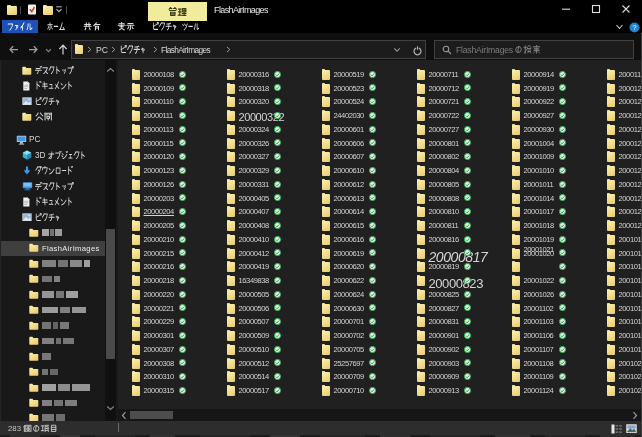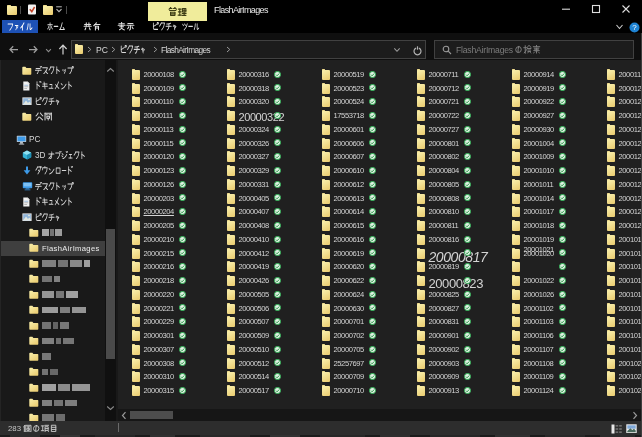--- a/index.html
+++ b/index.html
@@ -998,21 +998,21 @@
       <div style="position:absolute;left:274.0px;top:263.2px;">
         <svg style="display:block" width="7" height="7" viewBox="0 0 7.4 7.4">
           <circle cx="3.7" cy="3.7" r="3.2" fill="#e2f1e4" stroke="#3aa85a" stroke-width="1.1"></circle>
           <path d="M2.1 3.8l1.2 1.3 2.1-2.4" fill="none" stroke="#2a9549" stroke-width="1.05"></path>
         </svg>
       </div>
       <div style="position:absolute;left:226.5px;top:275.15px;width:8.6px;height:11px;">
         <div style="position:absolute;left:0;top:0;width:3.9px;height:2px;background:#f0dd8e;border-radius:0.5px;"></div>
         <div style="position:absolute;left:0;top:1.1px;width:8.6px;height:9.9px;background:linear-gradient(150deg,#f8eca6 15%,#ecd077 85%);border-radius:1px;"></div>
       </div>
-      <div style="position:absolute;left:238.5px;top:276.15px;height:9px;color:#d4d4d4;font-size:7.6px;letter-spacing:-0.42px;">20000426</div>
+      <div style="position:absolute;left:238.5px;top:276.15px;height:9px;color:#d4d4d4;font-size:7.6px;letter-spacing:-0.42px;">16349838</div>
       <div style="position:absolute;left:274.0px;top:276.95px;">
         <svg style="display:block" width="7" height="7" viewBox="0 0 7.4 7.4">
           <circle cx="3.7" cy="3.7" r="3.2" fill="#e2f1e4" stroke="#3aa85a" stroke-width="1.1"></circle>
           <path d="M2.1 3.8l1.2 1.3 2.1-2.4" fill="none" stroke="#2a9549" stroke-width="1.05"></path>
         </svg>
       </div>
       <div style="position:absolute;left:226.5px;top:288.9px;width:8.6px;height:11px;">
         <div style="position:absolute;left:0;top:0;width:3.9px;height:2px;background:#f0dd8e;border-radius:0.5px;"></div>
         <div style="position:absolute;left:0;top:1.1px;width:8.6px;height:9.9px;background:linear-gradient(150deg,#f8eca6 15%,#ecd077 85%);border-radius:1px;"></div>
       </div>
@@ -1130,21 +1130,21 @@
       <div style="position:absolute;left:369.0px;top:98.2px;">
         <svg style="display:block" width="7" height="7" viewBox="0 0 7.4 7.4">
           <circle cx="3.7" cy="3.7" r="3.2" fill="#e2f1e4" stroke="#3aa85a" stroke-width="1.1"></circle>
           <path d="M2.1 3.8l1.2 1.3 2.1-2.4" fill="none" stroke="#2a9549" stroke-width="1.05"></path>
         </svg>
       </div>
       <div style="position:absolute;left:321.5px;top:110.15px;width:8.6px;height:11px;">
         <div style="position:absolute;left:0;top:0;width:3.9px;height:2px;background:#f0dd8e;border-radius:0.5px;"></div>
         <div style="position:absolute;left:0;top:1.1px;width:8.6px;height:9.9px;background:linear-gradient(150deg,#f8eca6 15%,#ecd077 85%);border-radius:1px;"></div>
       </div>
-      <div style="position:absolute;left:333.5px;top:111.15px;height:9px;color:#d4d4d4;font-size:7.6px;letter-spacing:-0.42px;">17553718</div>
+      <div style="position:absolute;left:333.5px;top:111.15px;height:9px;color:#d4d4d4;font-size:7.6px;letter-spacing:-0.42px;">24402030</div>
       <div style="position:absolute;left:369.0px;top:111.95px;">
         <svg style="display:block" width="7" height="7" viewBox="0 0 7.4 7.4">
           <circle cx="3.7" cy="3.7" r="3.2" fill="#e2f1e4" stroke="#3aa85a" stroke-width="1.1"></circle>
           <path d="M2.1 3.8l1.2 1.3 2.1-2.4" fill="none" stroke="#2a9549" stroke-width="1.05"></path>
         </svg>
       </div>
       <div style="position:absolute;left:321.5px;top:123.9px;width:8.6px;height:11px;">
         <div style="position:absolute;left:0;top:0;width:3.9px;height:2px;background:#f0dd8e;border-radius:0.5px;"></div>
         <div style="position:absolute;left:0;top:1.1px;width:8.6px;height:9.9px;background:linear-gradient(150deg,#f8eca6 15%,#ecd077 85%);border-radius:1px;"></div>
       </div>

